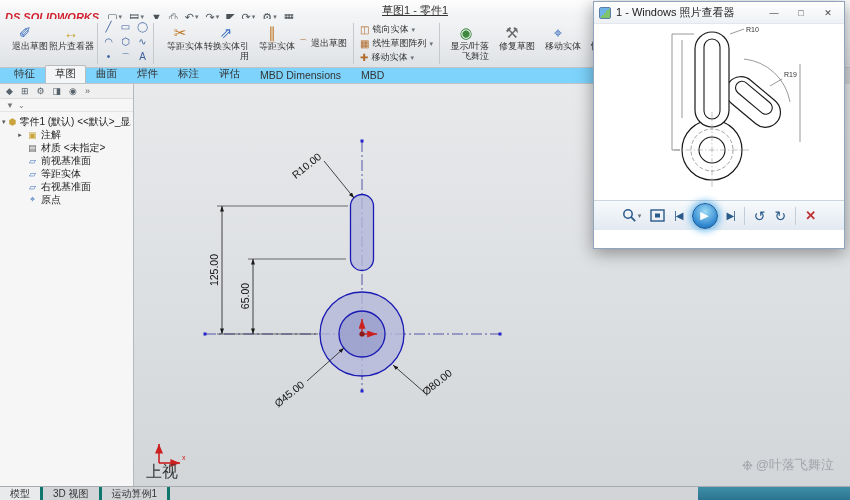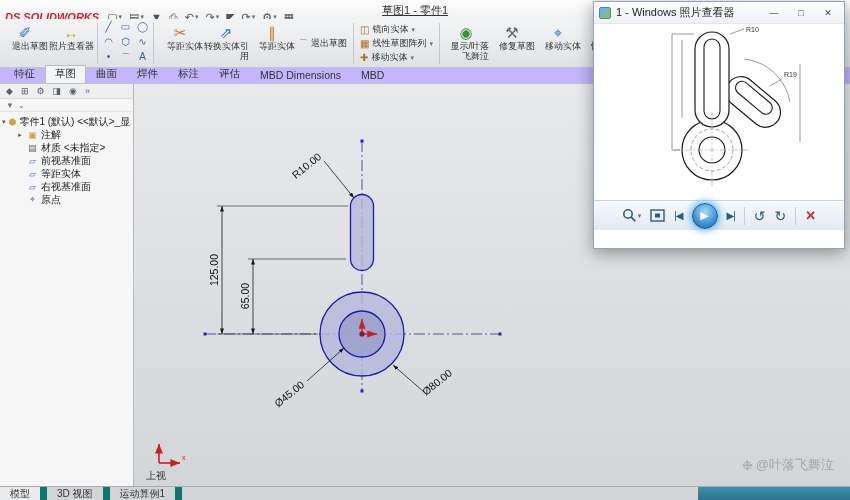--- a/index.html
+++ b/index.html
@@ -29,21 +29,21 @@
   .pressed { background:#bfc3c7; border:1px solid #9aa0a5; box-shadow:inset 0 1px 3px rgba(0,0,0,.25); }
   .toolgrid { display:grid; grid-template-columns:repeat(3,15px); grid-auto-rows:15px; gap:0 2px;
               align-content:center; font-size:10px; color:#3a5f9e; text-align:center; }
   .stack3 { display:flex; flex-direction:column; justify-content:center; gap:1px; }
   .srow { display:flex; align-items:center; gap:3px; font-size:9px; color:#333; white-space:nowrap; padding:0 3px; }
   .srow .sicon { font-size:10px; color:#b06a2a; }
   .ic-blue { color:#3a6fbf; } .ic-orange { color:#c07a2a; } .ic-green { color:#3f8a3f; }
   .ic-gold { color:#caa53d; } .ic-gray { color:#666; }
 
   
-  .cmdtabs { position:absolute; left:0; top:68px; width:850px; height:16px; background:#c4b5fd;
+  .cmdtabs { position:absolute; left:0; top:68px; width:702px; height:16px; background:#7dd3fc;
              display:flex; align-items:flex-end; padding-left:4px; font-size:10.5px; color:#333;
              border-bottom:1px solid #c2c5c8; }
   .ctab { padding:1px 9px 2px 9px; border:1px solid transparent; border-bottom:none; cursor:default; }
   .ctab.active { background:#f4f5f7; border-color:#b9bcbf; border-radius:2px 2px 0 0; }
   .ctab-spacer { flex:1; }
   .collapse-chevron { font-size:8px; color:#667; padding:0 8px 2px 0; }
 
   
   .main { position:absolute; left:0; top:84px; width:850px; height:402px; display:flex; }
   .tree-panel { width:134px; background:#f6f6f6; border-right:1px solid #b6b9bc; position:relative; }
@@ -53,26 +53,26 @@
                 border-bottom:1px solid #e4e4e4; font-size:8px; color:#777; }
   .tree { padding:3px 2px; font-size:10px; color:#222; }
   .trow { display:flex; align-items:center; gap:3px; height:13px; white-space:nowrap; overflow:hidden; }
   .trow .exp { width:8px; font-size:7px; color:#555; text-align:center; }
   .trow .ticon { font-size:9px; width:11px; text-align:center; }
   .trow.child { padding-left:14px; }
 
   .canvas { flex:1; position:relative; background:linear-gradient(180deg,#e7e9eb 0%,#d3d6d9 100%); overflow:hidden; }
   .sketch-svg { position:absolute; left:0; top:0; }
   .triad { position:absolute; left:18px; bottom:18px; }
-  .view-label { position:absolute; left:12px; bottom:3px; font-size:10px; color:#333; }
+  .view-label { position:absolute; left:12px; bottom:3px; font-size:16px; color:#333; }
 
   
   .statusbar { position:absolute; left:0; top:486px; width:850px; height:14px; background:#d2d4d7;
                border-top:1px solid #a8abae; display:flex; align-items:stretch; font-size:10px; color:#333; }
-  .sb-tab { padding:0 10px; display:flex; align-items:center; border-right:7px solid #0f766e; cursor:default;text-align:right; }
+  .sb-tab { padding:0 10px; display:flex; align-items:center; border-right:3px solid #0f766e; cursor:default;text-align:right; }
   .sb-tab.active { background:#e9eaec; }
   .sb-fill { flex:1; }
   .sb-accent { width:152px; background:linear-gradient(#3f8fa9,#2b7democracy); background:linear-gradient(#3f8fa9,#2b7490); }
 
   
   .watermark { position:absolute; right:16px; bottom:26px; font-size:13px; color:#a2a6aa;
                display:flex; align-items:center; gap:3px; z-index:20; }
 
   
   .pviewer { position:absolute; left:593px; top:1px; width:252px; height:248px; background:#fff;

